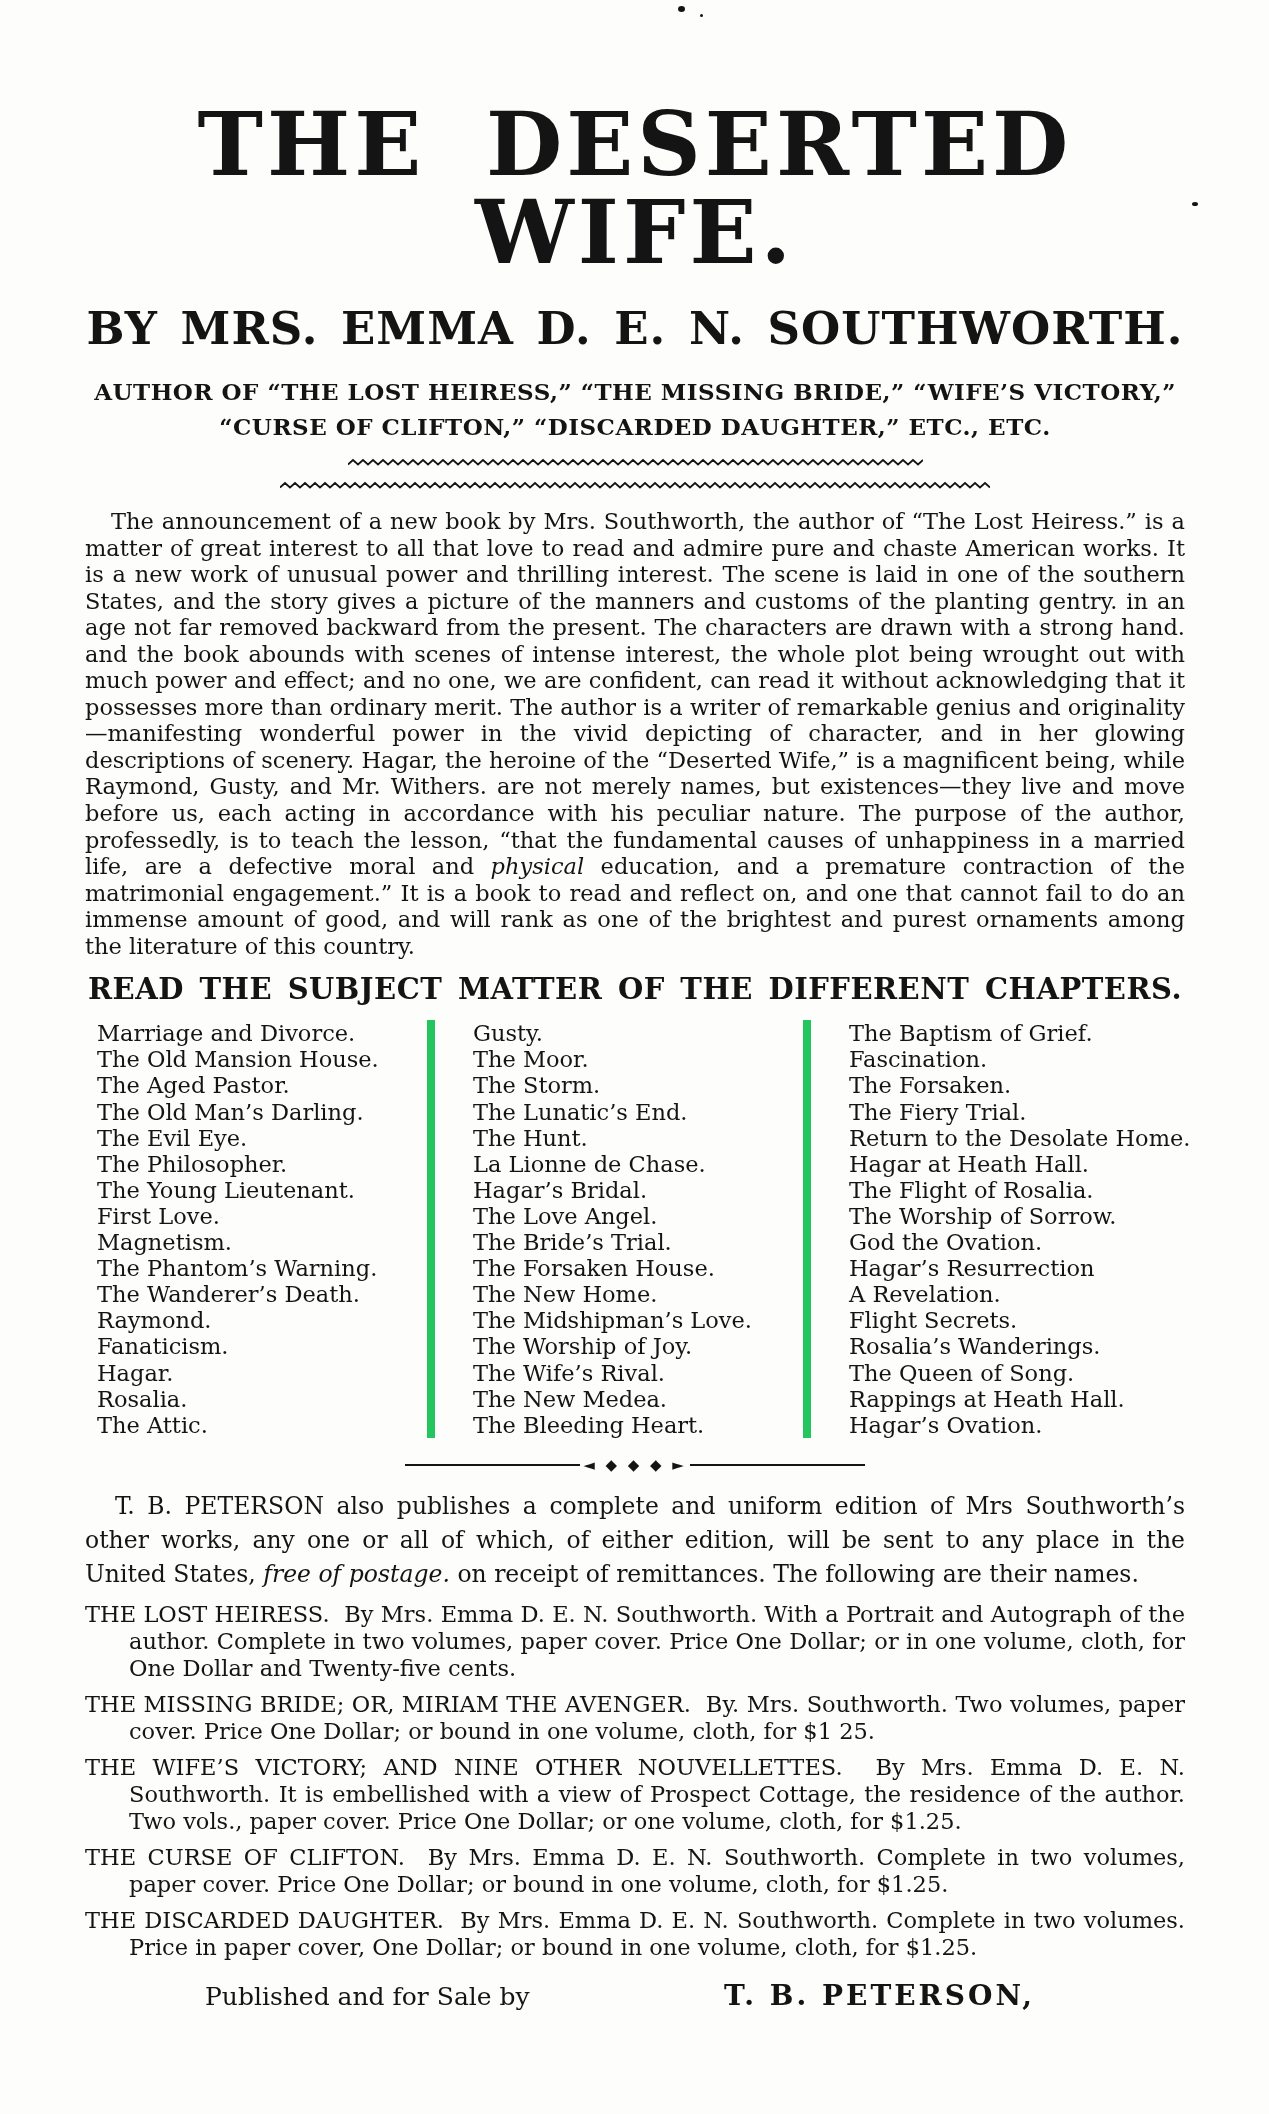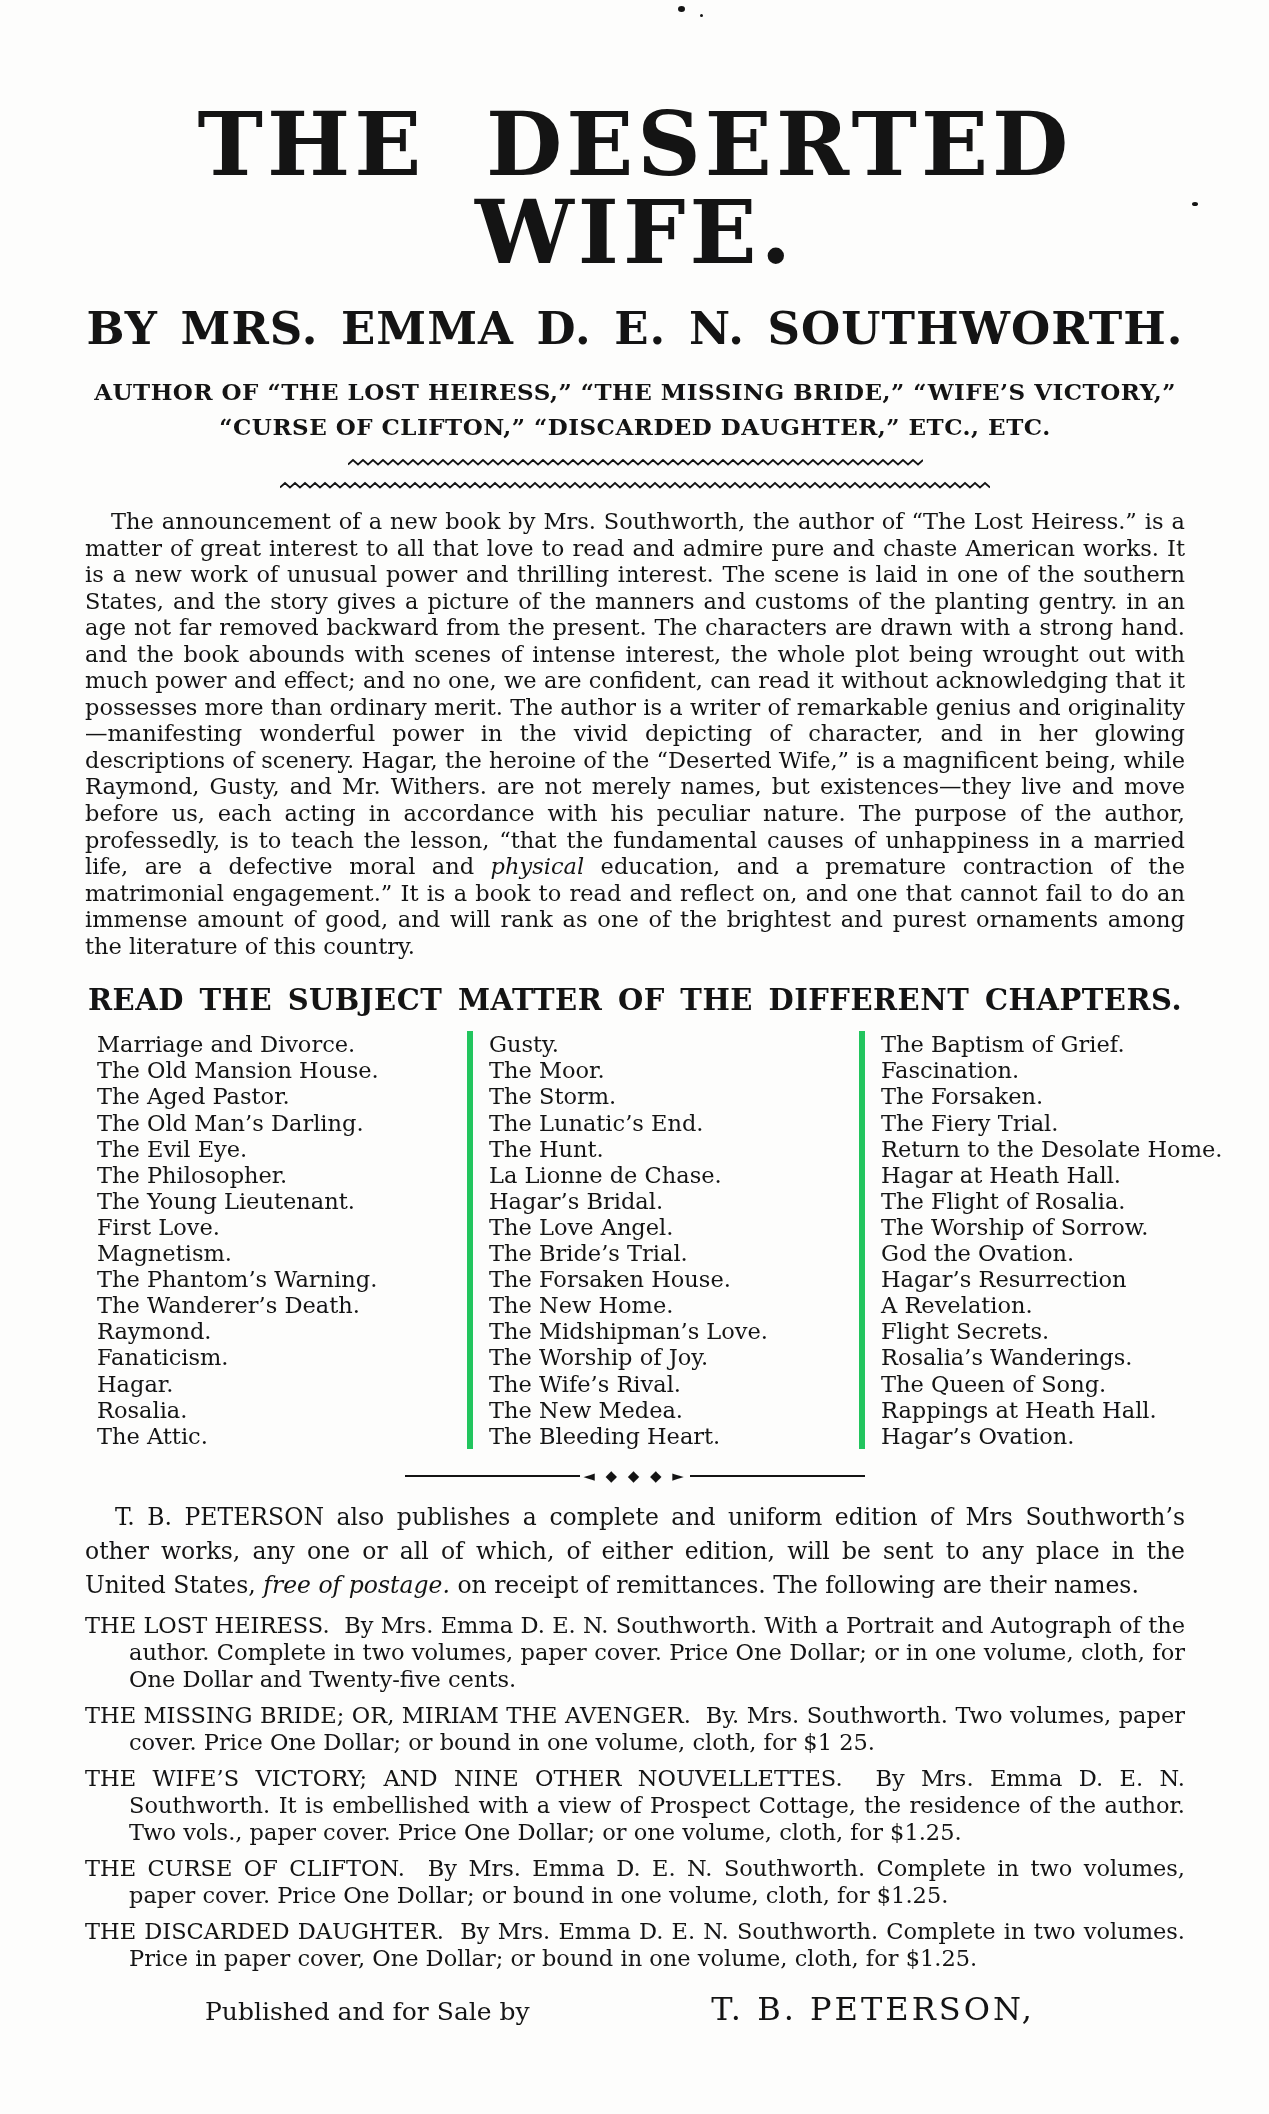--- a/index.html
+++ b/index.html
@@ -29,46 +29,46 @@
   svg.zigzag{display:block;margin:14px auto 0;}
   .price{
     margin:12px auto 0;max-width:1085px;text-align:center;
     font-weight:bold;font-size:30px;line-height:1.28;letter-spacing:0.5px;
   }
   .lead{
     margin:18px 0 0;font-size:22.5px;line-height:1.18;
     text-align:justify;text-indent:26px;
   }
   .chapters-heading{
-    margin:24px 0 0;text-align:center;font-weight:bold;
+    margin:13px 0 0;text-align:center;font-weight:bold;
     font-size:29px;word-spacing:5px;letter-spacing:0.5px;
   }
   .columns{display:flex;margin-top:14px;font-size:22.5px;line-height:1.16;}
   .col{list-style:none;margin:0;padding:0 0 0 12px;flex:0 0 30%;}
   .col li{white-space:nowrap;}
-  .col + .col{border-left:6px solid #22c55e;padding-left:16px;margin-left:40px;}
+  .col + .col{border-left:8px solid #22c55e;padding-left:38px;}
   .col.last{flex:1;}
   .divider{display:flex;align-items:center;width:460px;margin:20px auto 0;}
   .dline{flex:1;border-top:2.5px solid #141414;}
   .orn{font-size:15px;padding:0 3px;letter-spacing:3px;line-height:1;}
   .peterson{
     margin:16px 0 4px;font-size:23.5px;line-height:1.46;
     text-align:justify;text-indent:30px;
   }
   .books{margin-top:8px;}
   .book{
     margin:9px 0 0;padding-left:44px;text-indent:-44px;
     text-align:justify;font-size:22.5px;line-height:1.2;
   }
   .footer-row{
     display:flex;justify-content:space-between;align-items:baseline;
     margin-top:18px;padding:0 150px 0 120px;
   }
   .published-by{font-size:25px;}
-  .publisher{font-weight:normal;font-size:32px;letter-spacing:3px;}
+  .publisher{font-weight:bold;font-size:28px;letter-spacing:3px;}
   i{font-style:italic;}
 </style>
 </head>
 <body>
 
 <span class="speck speck-top"></span>
 <span class="speck speck-top2"></span>
 <span class="speck speck-right"></span>
 
 <div class="page">

